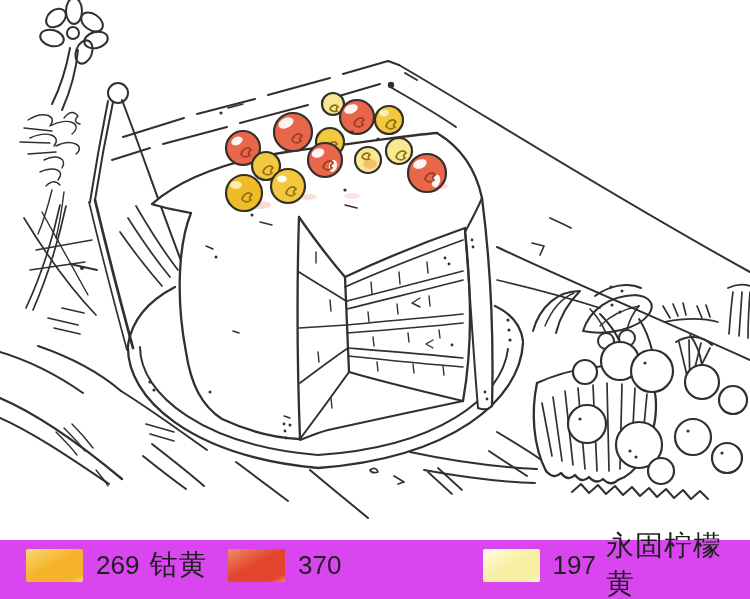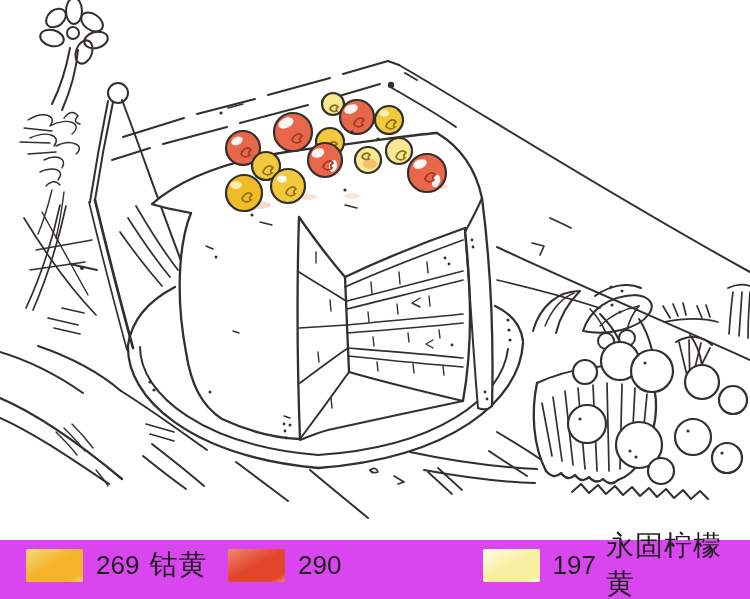--- a/index.html
+++ b/index.html
@@ -316,21 +316,21 @@
 </svg>
 
   <div id="legend">
     <div class="legend-item" style="left:26px">
       <span class="swatch" style="--main: #F4B32B; --light: #FAD976;"></span>
       <span class="paint-code">269</span>
       <span class="paint-name">钴黄</span>
     </div>
     <div class="legend-item" style="left:228px">
       <span class="swatch" style="--main: #E2452C; --light: #EF8A70;"></span>
-      <span class="paint-code">290</span>
+      <span class="paint-code">370</span>
     </div>
     <div class="legend-item" style="left:483px">
       <span class="swatch" style="--main: #F9EFA3; --light: #FEFCE8;"></span>
       <span class="paint-code">197</span>
       <span class="paint-name">永固柠檬黄</span>
     </div>
   </div>
 </div>
 
 </body></html>

